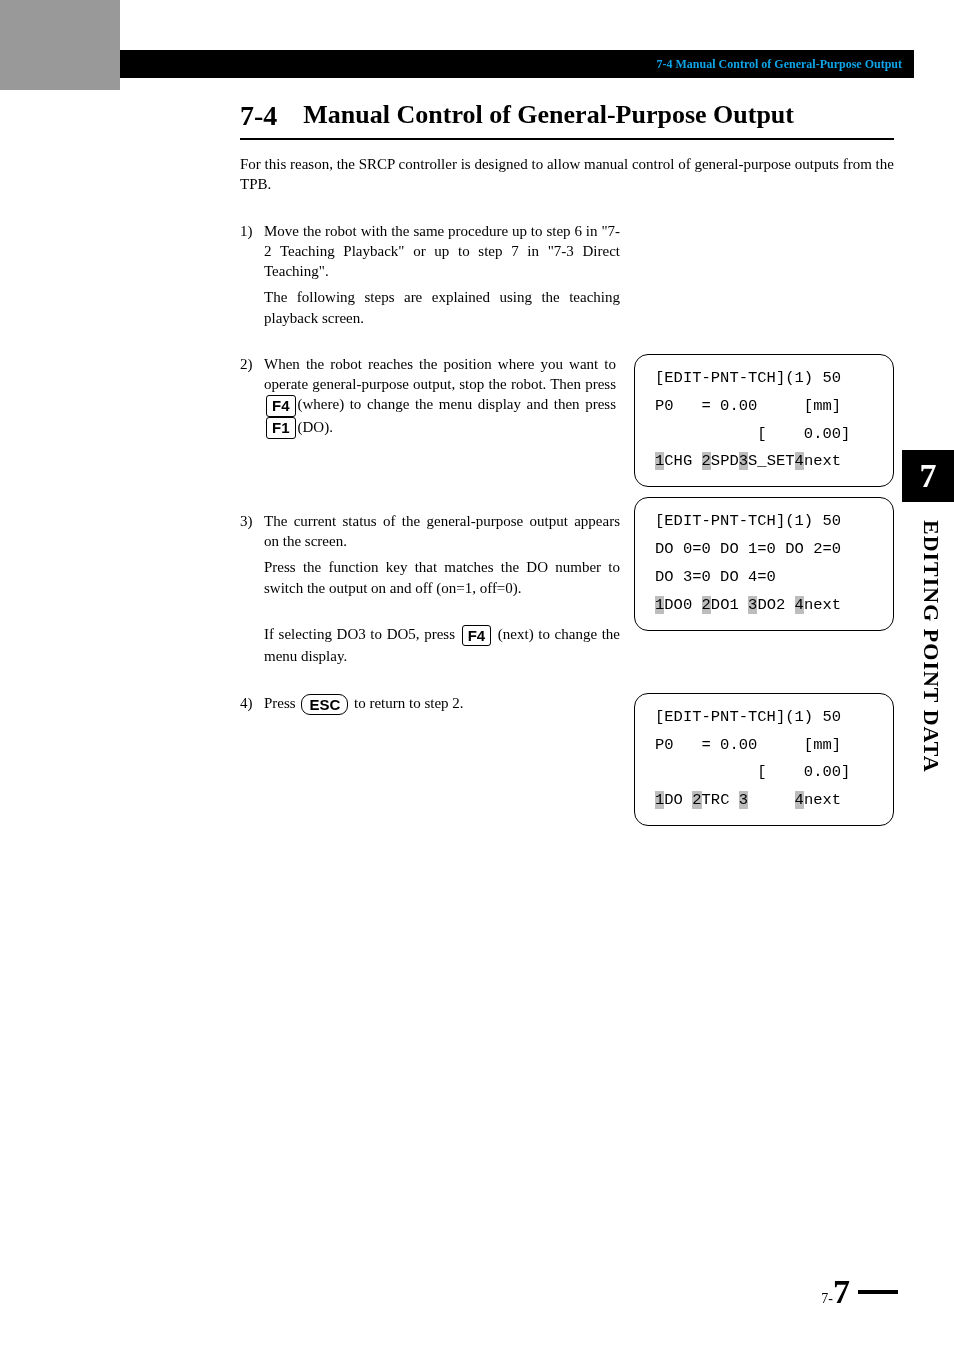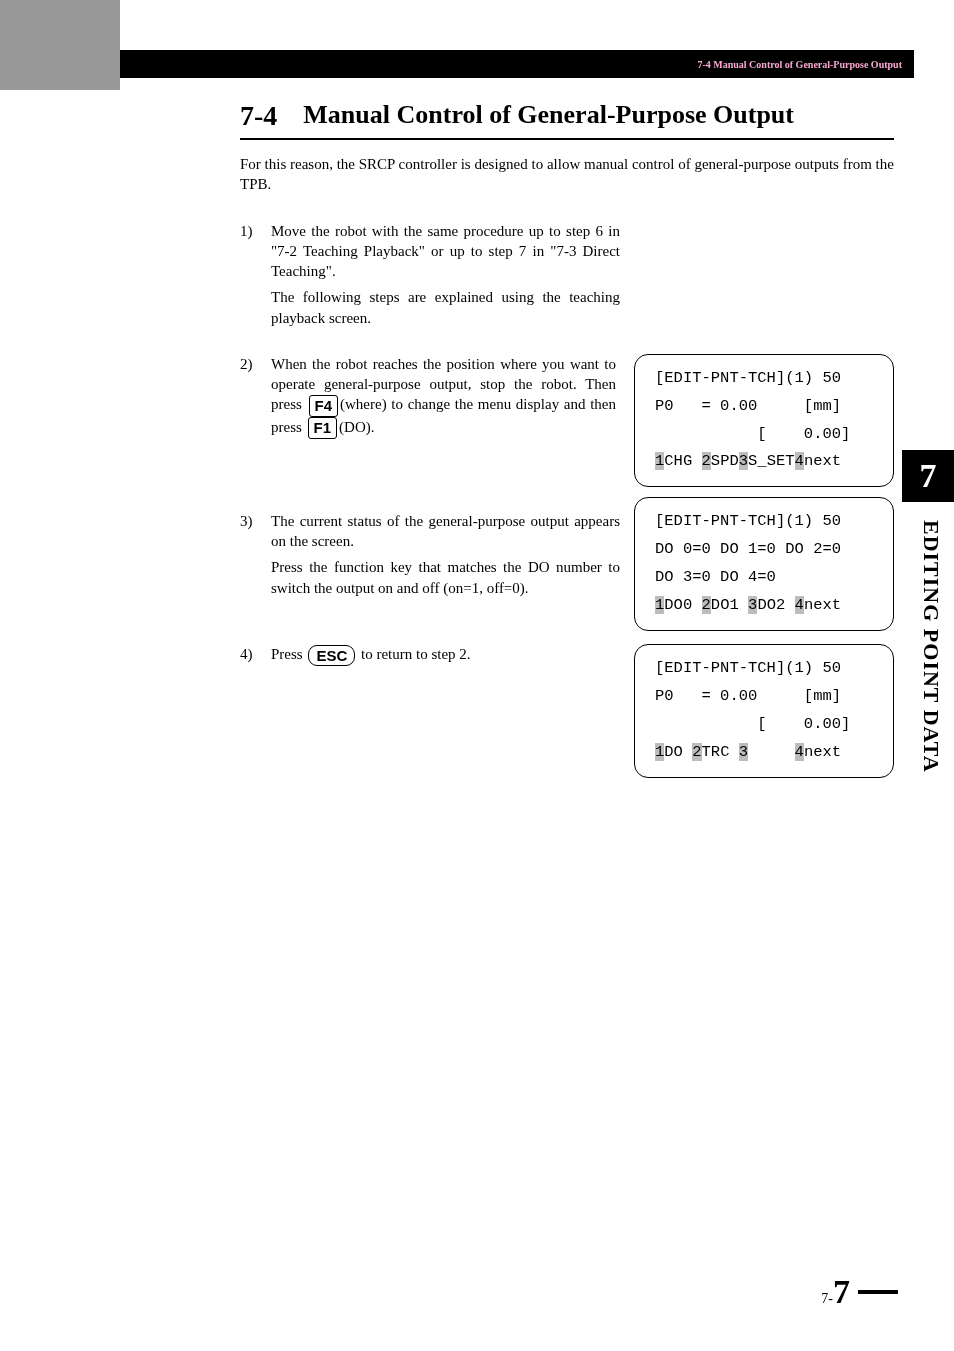--- a/index.html
+++ b/index.html
@@ -1,28 +1,28 @@
 <!DOCTYPE html>
 <html><head>
 <meta charset="utf-8">
 <style>
   * { box-sizing: border-box; margin: 0; padding: 0; }
   html, body { width: 954px; height: 1351px; font-family: "Times New Roman", serif; color: #000; background: #fff; }
   .page { position: relative; width: 954px; height: 1351px; }
   .left-margin-block { position: absolute; top: 0; left: 0; width: 120px; height: 90px; background: #999; }
-  .header-bar { position: absolute; top: 50px; left: 120px; right: 40px; height: 28px; background: #000; color: #f9a8d4; font-size: 10px; font-weight: bold; display: flex; align-items: center; justify-content: flex-end; padding-right: 12px; }
+  .header-bar { position: absolute; top: 50px; left: 120px; right: 40px; height: 28px; background: #000; color: #0ea5e9; font-size: 12px; font-weight: bold; display: flex; align-items: center; justify-content: flex-end; padding-right: 12px; }
   .content { position: absolute; top: 100px; left: 240px; right: 60px; }
   .section-title-row { display: flex; align-items: flex-start; border-bottom: 2px solid #000; padding-bottom: 6px; margin-bottom: 14px; }
   .section-num { font-size: 28px; font-weight: bold; margin-right: 26px; }
   .section-title { font-size: 26px; font-weight: bold; }
   .intro { font-size: 15px; line-height: 1.35; margin-bottom: 26px; }
   .step-row { display: flex; margin-bottom: 20px; }
   .step-left { width: 380px; font-size: 15px; line-height: 1.35; display: flex; }
   .step-num { width: 24px; flex-shrink: 0; }
-  .step-body { flex: 1; text-align: justify; margin-left: 7px; }
+  .step-body { flex: 1; text-align: justify; }
   .step-body p { margin-bottom: 6px; }
   .step-right { flex: 1; padding-left: 18px; }
   .key { display: inline-block; border: 1.5px solid #000; border-radius: 3px; padding: 0 5px; margin: 0 2px; font-family: Arial, sans-serif; font-size: 15px; font-weight: bold; line-height: 1.3; vertical-align: middle; }
   .key.esc { border-radius: 9px; padding: 0 7px; }
   .terminal {
     font-family: "Courier New", monospace;
     font-size: 15.5px;
     border: 1.5px solid #000;
     border-radius: 14px;
     padding: 10px 20px;
@@ -121,20 +121,23 @@
       </div>
     </div>
 
     <div class="step-row" style="margin-top:-150px;">
       <div class="step-left">
         <div class="step-num">3)</div>
         <div class="step-body">
           <p>The current status of the general-purpose output appears on the screen.</p>
           <p>Press the function key that matches the DO number to switch the output on and off (on=1, off=0).</p>
           <br>
+          <p>
+            <span>If selecting DO3 to DO5, press </span><span class="key">F4</span><span> (next) to change the menu display.</span>
+          </p>
         </div>
       </div>
       <div class="step-right"></div>
     </div>
 
     <div class="step-row">
       <div class="step-left">
         <div class="step-num">4)</div>
         <div class="step-body">
           <p>

